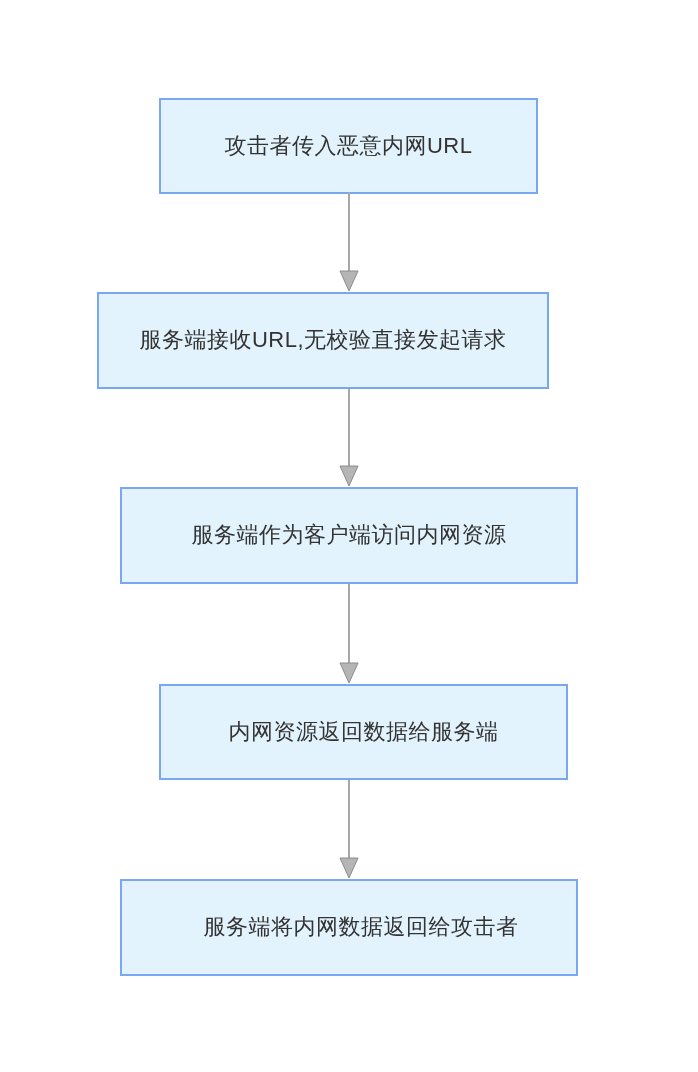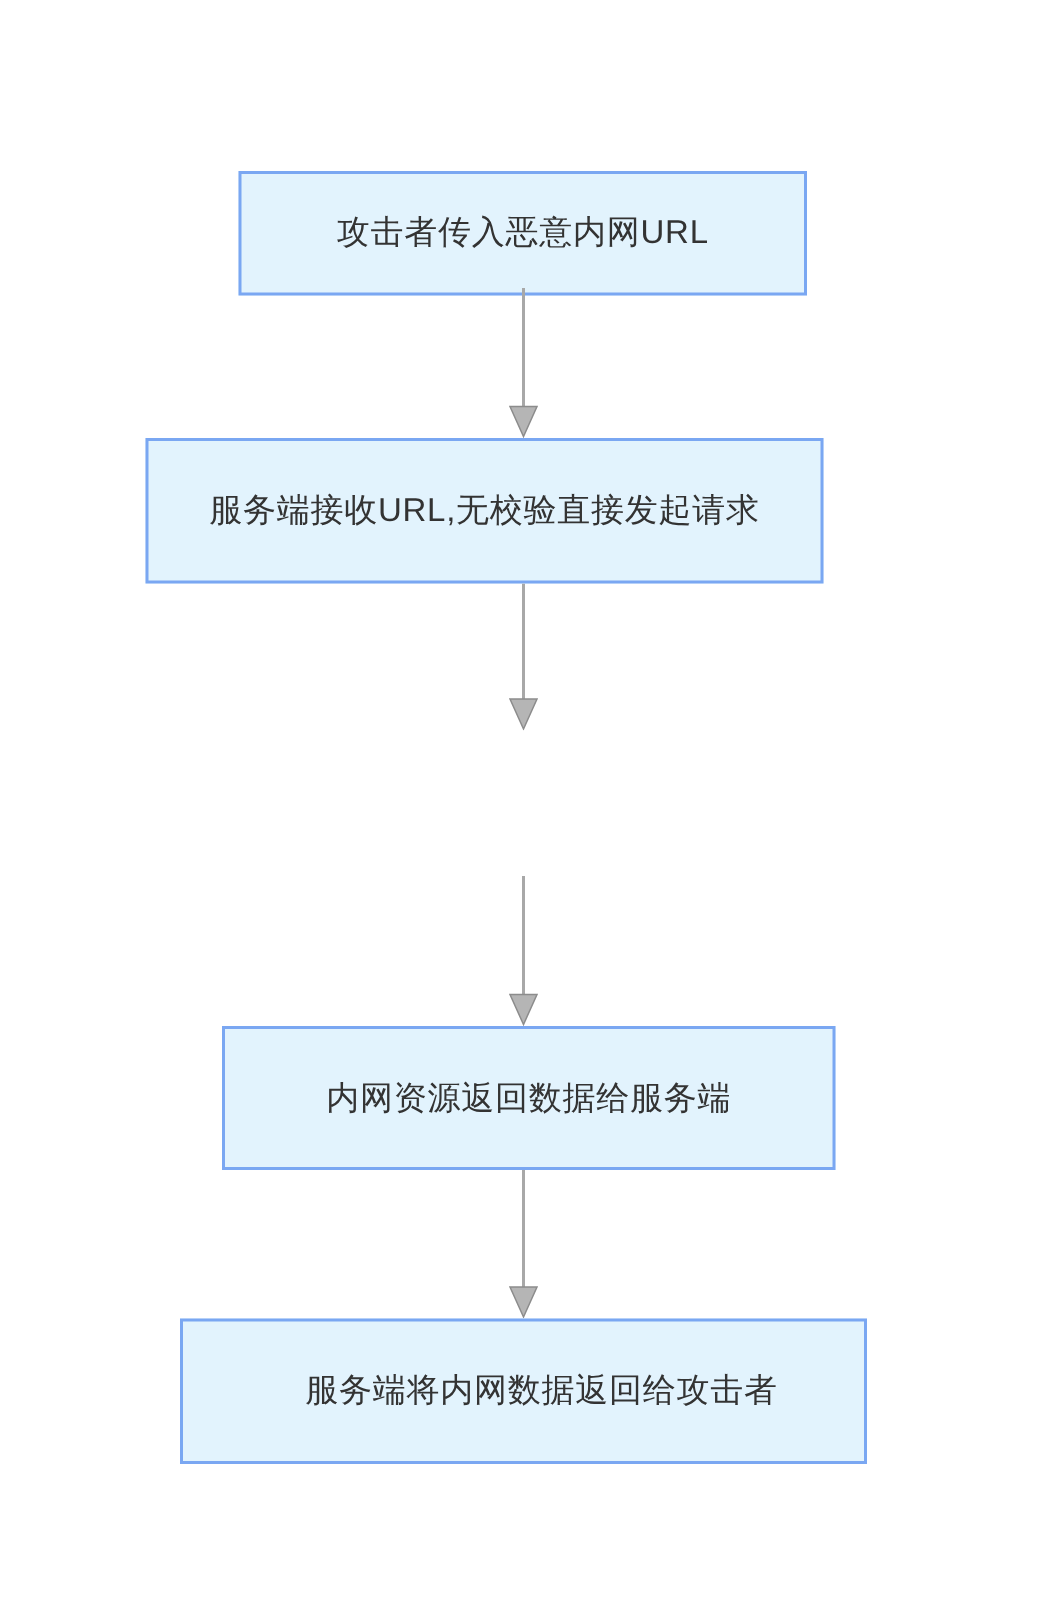--- a/index.html
+++ b/index.html
@@ -29,24 +29,24 @@
     justify-content: center;
     text-align: center;
   }
   .node-label {
     font-size: 22px;
     color: #333333;
     letter-spacing: 0.5px;
     line-height: 1.2;
     white-space: nowrap;
   }
-  .n1 { left: 159px; top: 114px;  width: 379px; height: 83px; }
+  .n1 { left: 159px; top: 98px;  width: 379px; height: 96px; }
   .n2 { left: 97px;  top: 292px; width: 452px; height: 97px; }
   .n3 { left: 120px; top: 487px; width: 458px; height: 97px; }
-  .n4 { left: 148px; top: 684px; width: 409px; height: 96px; }
+  .n4 { left: 159px; top: 684px; width: 409px; height: 96px; }
   .n5 { left: 120px; top: 879px; width: 458px; height: 97px; padding-left: 24px; }
   .arrow {
     position: absolute;
     left: 339px;
     width: 20px;
     display: block;
   }
   .a1 { top: 192px; height: 100px; }
   .a2 { top: 389px; height: 98px;  }
   .a3 { top: 584px; height: 100px; }
@@ -68,20 +68,23 @@
 
   <div class="node n2">
     <span class="node-label">服务端接收URL,无校验直接发起请求</span>
   </div>
 
   <svg class="arrow a2" width="20" height="98" viewBox="0 0 20 98" xmlns="http://www.w3.org/2000/svg">
     <line x1="10" y1="0" x2="10" y2="78" stroke="#a8a8a8" stroke-width="2"></line>
     <polygon points="1,77 19,77 10,97" fill="#b5b5b5" stroke="#8c8c8c" stroke-width="1"></polygon>
   </svg>
 
+  <div class="node n3">
+    <span class="node-label">服务端作为客户端访问内网资源</span>
+  </div>
 
   <svg class="arrow a3" width="20" height="100" viewBox="0 0 20 100" xmlns="http://www.w3.org/2000/svg">
     <line x1="10" y1="0" x2="10" y2="80" stroke="#a8a8a8" stroke-width="2"></line>
     <polygon points="1,79 19,79 10,99" fill="#b5b5b5" stroke="#8c8c8c" stroke-width="1"></polygon>
   </svg>
 
   <div class="node n4">
     <span class="node-label">内网资源返回数据给服务端</span>
   </div>
 

